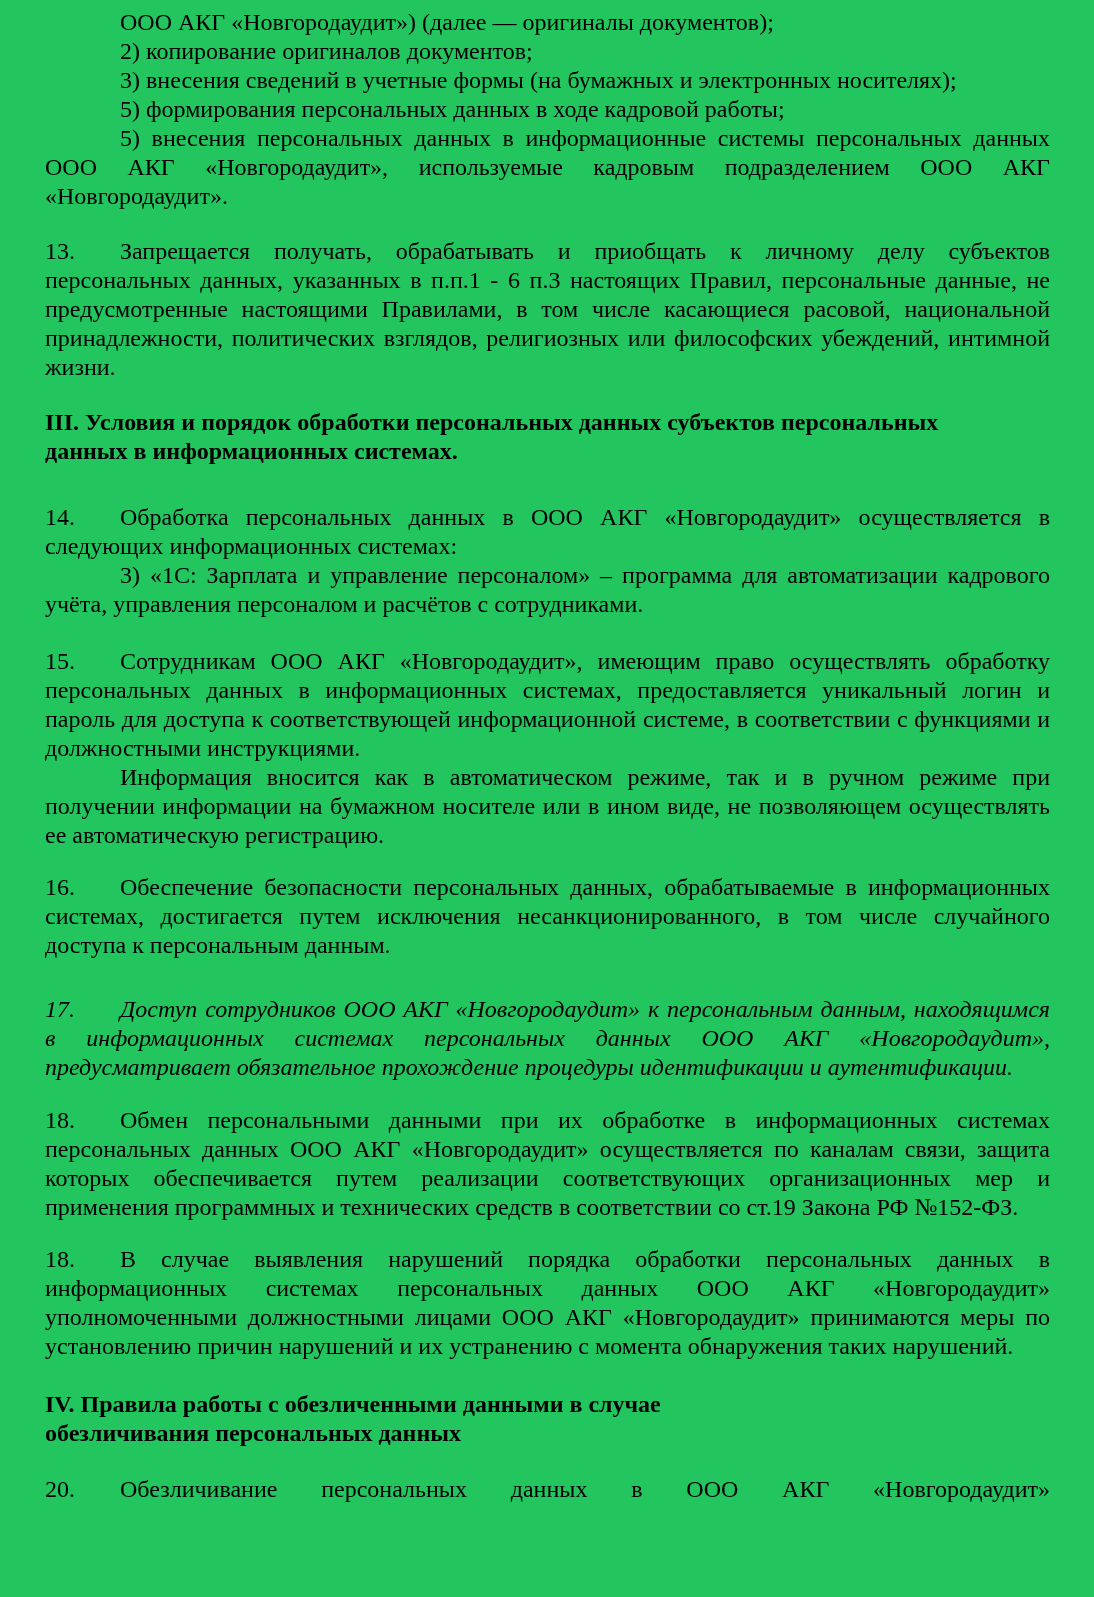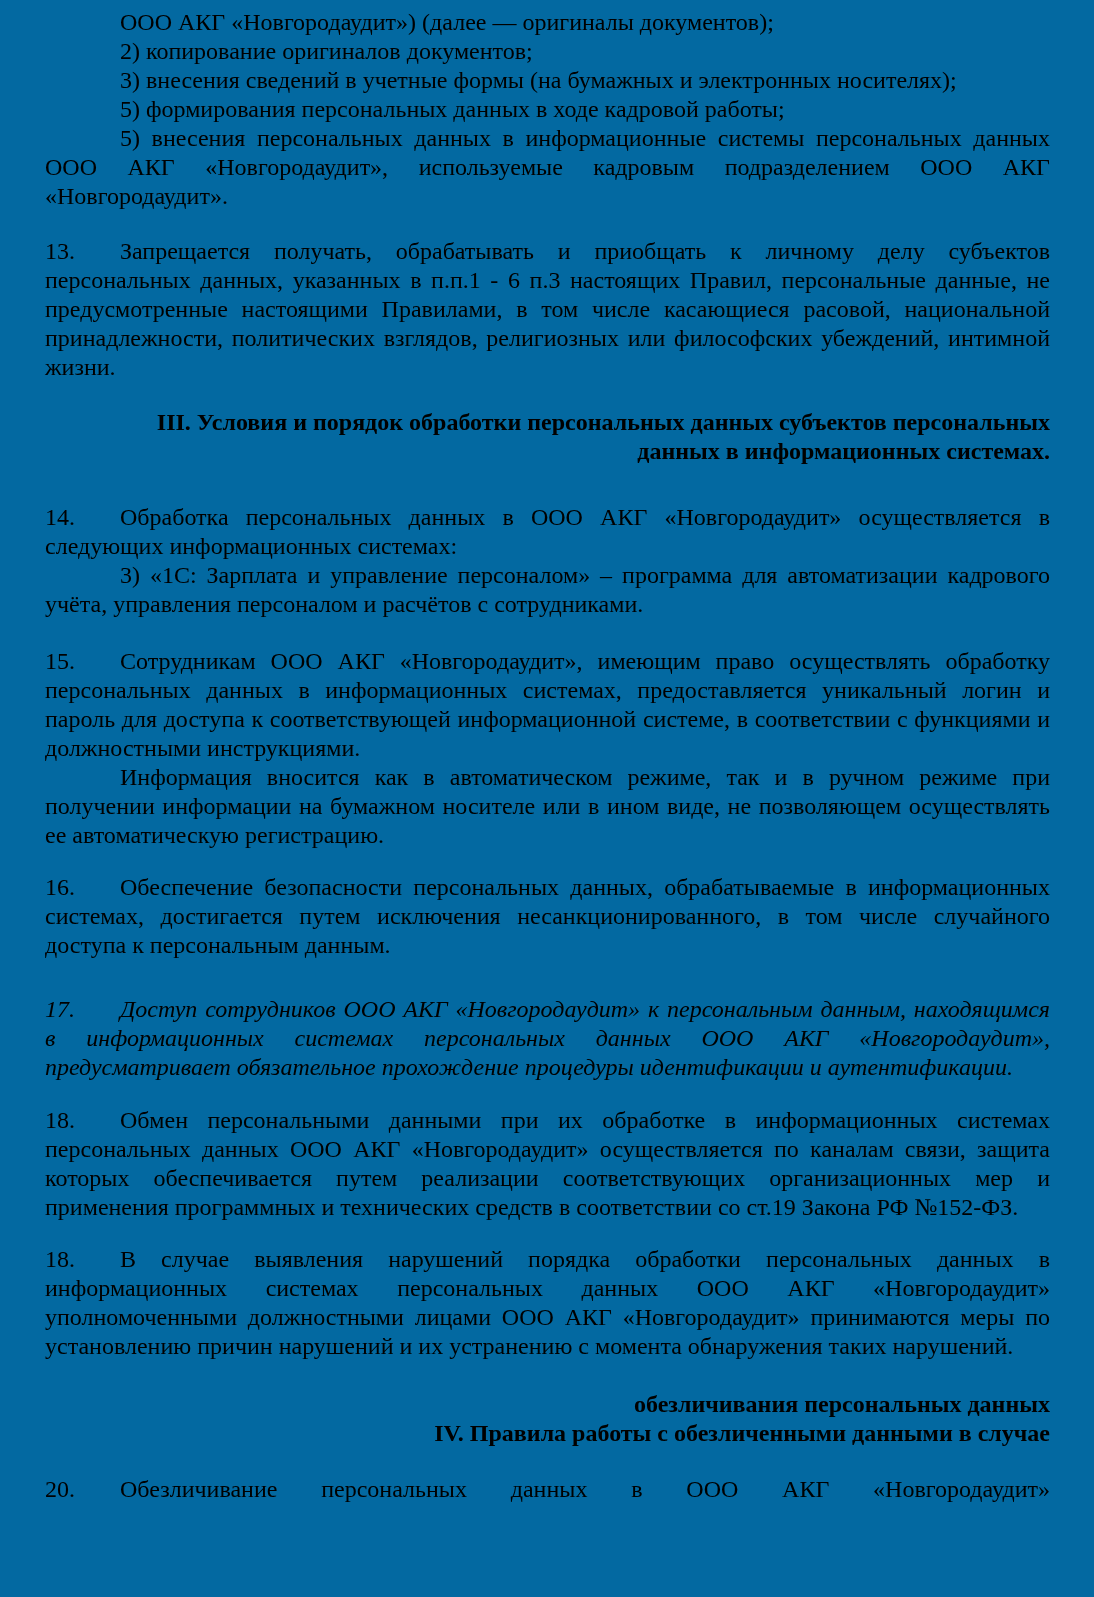--- a/index.html
+++ b/index.html
@@ -10,42 +10,42 @@
   body {
     width: 1094px;
     height: 1597px;
     overflow: hidden;
   }
   .page {
     box-sizing: border-box;
     width: 1094px;
     height: 1597px;
     padding: 8px 44px 0 45px;
-    background: #0369a1;
+    background: #22c55e;
     color: #000000;
     font-family: "Liberation Serif", "DejaVu Serif", serif;
     font-size: 24px;
     line-height: 29px;
   }
   .para {
     margin: 0;
     text-align: justify;
   }
   .indent {
     text-indent: 75px;
   }
   .pnum {
     display: inline-block;
     width: 75px;
     text-indent: 0;
   }
   .heading {
     margin: 0;
     font-weight: bold;
-    text-align: right;
+    text-align: left;
   }
   .heading .hline { display: block; }
   .mt-p13 { margin-top: 26px; }
   .mt-h3  { margin-top: 26px; }
   .mt-p14 { margin-top: 37px; }
   .mt-p15 { margin-top: 28px; }
   .mt-p16 { margin-top: 23px; }
   .mt-p17 { margin-top: 35px; font-style: italic; }
   .mt-p18 { margin-top: 24px; }
   .mt-p19 { margin-top: 23px; }
@@ -81,19 +81,19 @@
 
   <p class="para mt-p16"><span class="pnum">16.</span><span>Обеспечение безопасности персональных данных, обрабатываемые в информационных системах, достигается путем исключения несанкционированного, в том числе случайного доступа к персональным данным.</span></p>
 
   <p class="para mt-p17"><span class="pnum">17.</span><span>Доступ сотрудников ООО АКГ «Новгородаудит» к персональным данным, находящимся в информационных системах персональных данных ООО АКГ «Новгородаудит», предусматривает обязательное прохождение процедуры идентификации и аутентификации.</span></p>
 
   <p class="para mt-p18"><span class="pnum">18.</span><span>Обмен персональными данными при их обработке в информационных системах персональных данных ООО АКГ «Новгородаудит» осуществляется по каналам связи, защита которых обеспечивается путем реализации соответствующих организационных мер и применения программных и технических средств в соответствии со ст.19 Закона РФ №152-ФЗ.</span></p>
 
   <p class="para mt-p19"><span class="pnum">18.</span><span>В случае выявления нарушений порядка обработки персональных данных в информационных системах персональных данных ООО АКГ «Новгородаудит» уполномоченными должностными лицами ООО АКГ «Новгородаудит» принимаются меры по установлению причин нарушений и их устранению с момента обнаружения таких нарушений.</span></p>
 
   <p class="heading mt-h4">
+      <span class="hline">IV. Правила работы с обезличенными данными в случае</span>
       <span class="hline">обезличивания персональных данных</span>
-      <span class="hline">IV. Правила работы с обезличенными данными в случае</span>
     </p>
 
   <p class="para mt-p20 stretch-last"><span class="pnum">20.</span><span>Обезличивание персональных данных в ООО АКГ «Новгородаудит»</span></p>
 
 </div>
 
 </body></html>

